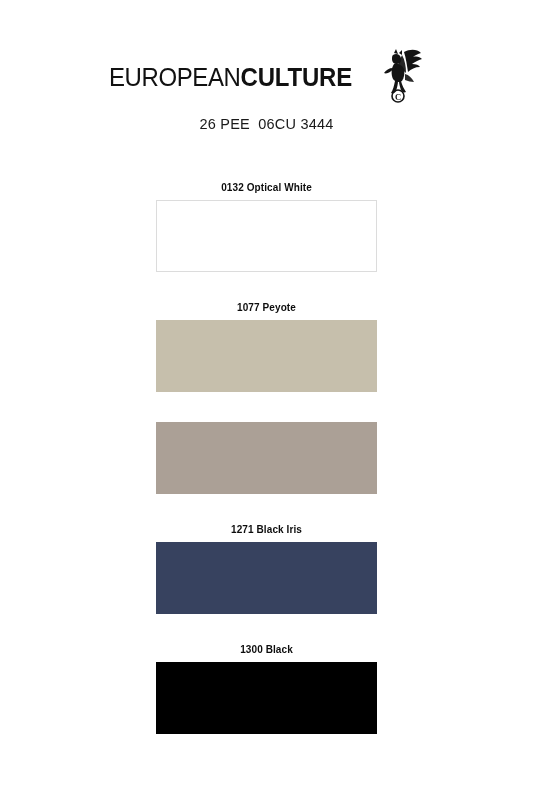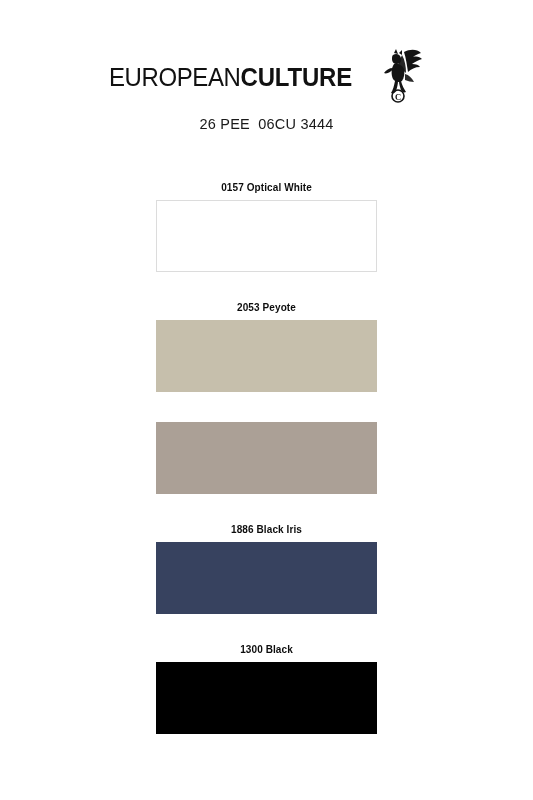--- a/index.html
+++ b/index.html
@@ -153,35 +153,35 @@
         </svg>
       </div>
     </div>
   </div>
 
   <div class="ref-code">26 PEE  06CU 3444</div>
 
   <div class="swatch-list">
 
     <div class="swatch-row">
-      <div class="swatch-label">0157 Optical White</div>
+      <div class="swatch-label">0132 Optical White</div>
       <div class="swatch-chip bordered" style="background: rgb(255, 255, 255);"></div>
     </div>
 
     <div class="swatch-row">
-      <div class="swatch-label">2053 Peyote</div>
+      <div class="swatch-label">1077 Peyote</div>
       <div class="swatch-chip" style="background: rgb(198, 191, 172);"></div>
     </div>
 
     <div class="swatch-row">
       <div class="swatch-chip" style="background: rgb(171, 160, 150);"></div>
     </div>
 
     <div class="swatch-row">
-      <div class="swatch-label">1886 Black Iris</div>
+      <div class="swatch-label">1271 Black Iris</div>
       <div class="swatch-chip" style="background: rgb(55, 66, 95);"></div>
     </div>
 
     <div class="swatch-row">
       <div class="swatch-label">1300 Black</div>
       <div class="swatch-chip" style="background: rgb(0, 0, 0);"></div>
     </div>
 
   </div>
 

